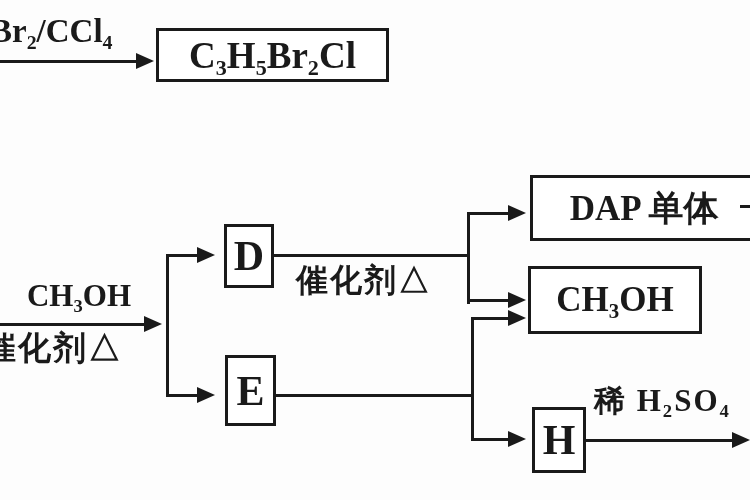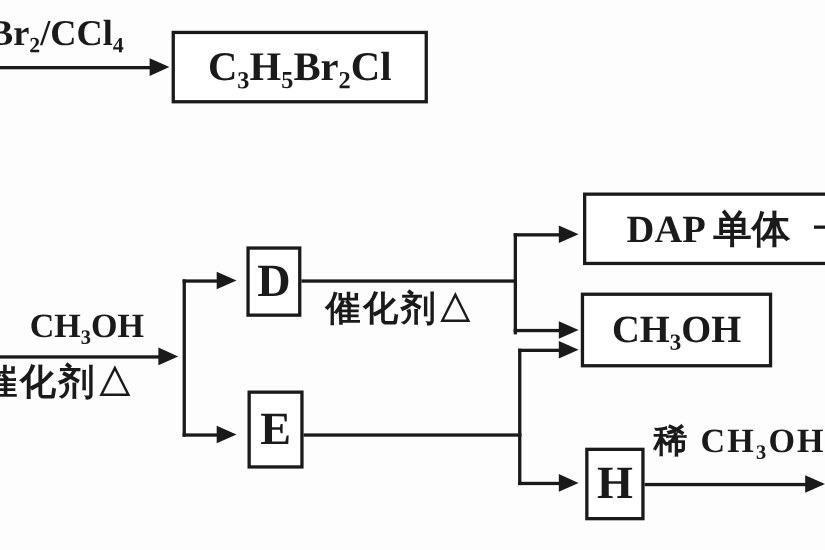--- a/index.html
+++ b/index.html
@@ -28,21 +28,21 @@
   .cjk { letter-spacing:2px; }
 </style>
 </head>
 <body>
 
 <div id="stage">
 
   <div class="lbl" style="left:-10px; top:14px; font-size:33px;">Br₂/CCl₄</div>
   <div class="line" style="left:0; top:60px; width:138px; height:3px;"></div>
   <div class="head-right" style="left:136px; top:53px;"></div>
-  <div class="box" style="left:156px; top:28px; width:233px; height:66px; font-size:37px;">
+  <div class="box" style="left:156px; top:28px; width:233px; height:54px; font-size:37px;">
     <span>C₃H₅Br₂Cl</span>
   </div>
 
   <div class="lbl" style="left:14px; top:280px; width:130px; text-align:center; font-size:31px;">CH₃OH</div>
   <div class="line" style="left:0; top:323px; width:146px; height:3px;"></div>
   <div class="head-right" style="left:144px; top:316px;"></div>
   <div class="lbl cjk" style="left:-17px; top:331px; font-size:33px;">催化剂△</div>
 
   <div class="line" style="left:166px; top:254px; width:3px; height:143px;"></div>
   <div class="line" style="left:166px; top:254px; width:34px; height:3px;"></div>
@@ -82,15 +82,15 @@
   <div class="head-right" style="left:508px; top:310px;"></div>
   <div class="line" style="left:471px; top:438px; width:40px; height:3px;"></div>
   <div class="head-right" style="left:508px; top:431px;"></div>
 
   <div class="box" style="left:532px; top:407px; width:54px; height:66px; font-size:42px;">
     <span>H</span>
   </div>
 
   <div class="line" style="left:586px; top:439px; width:148px; height:3px;"></div>
   <div class="head-right" style="left:732px; top:432px;"></div>
-  <div class="lbl cjk" style="left:594px; top:385px; font-size:31px;">稀 CH₃OH</div>
+  <div class="lbl cjk" style="left:594px; top:385px; font-size:31px;">稀 H₂SO₄</div>
 
 </div>
 
 </body></html>

